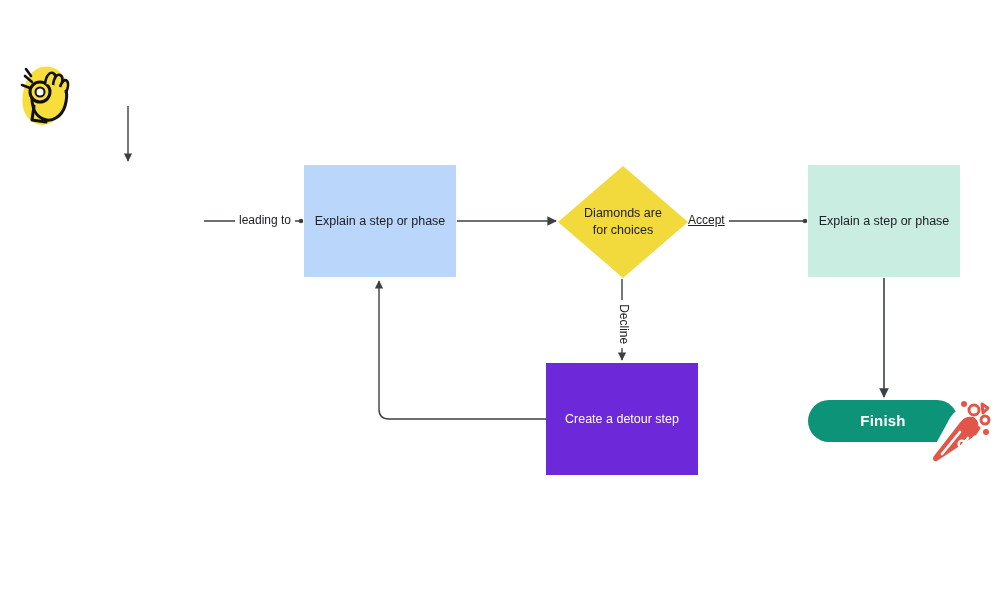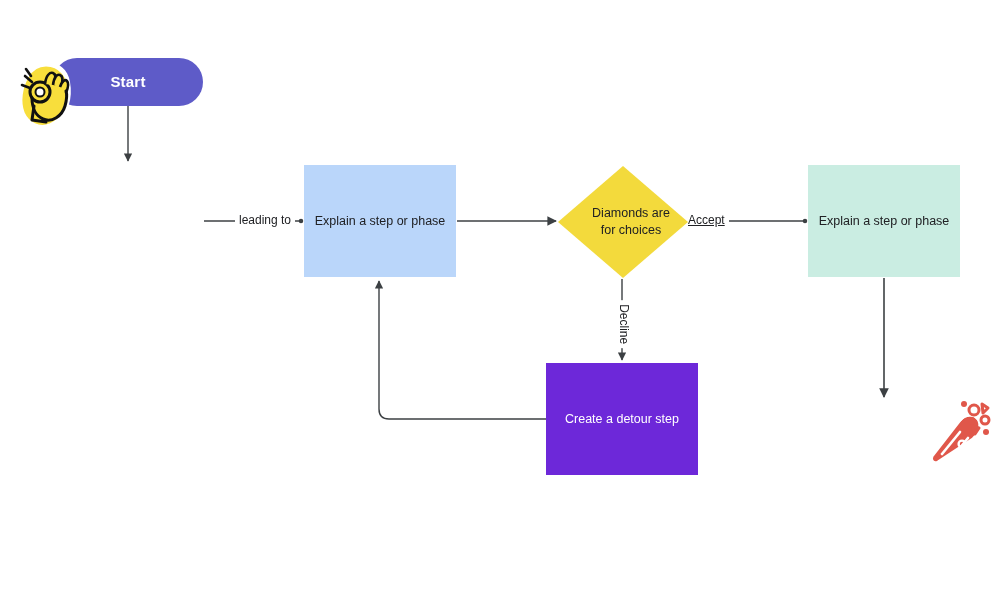--- a/index.html
+++ b/index.html
@@ -59,21 +59,21 @@
   }
   .diamond-shape {
     position: absolute;
     left: 0;
     top: 0;
     width: 100%;
     height: 100%;
   }
   .diamond-text {
     position: absolute;
-    left: 8px;
+    left: 0;
     top: 0;
     width: 100%;
     height: 100%;
     display: flex;
     align-items: center;
     justify-content: center;
     font-size: 12.5px;
     color: #202124;
     white-space: pre-line;
     line-height: 1.35;
@@ -128,23 +128,20 @@
 
     <path d="M 884 278 L 884 397" stroke="#3C4043" stroke-width="1.6" fill="none" marker-end="url(#arrow)"></path>
   </svg>
 
   <div class="edge-label" style="left:219px; top:213px;margin-left:16px;">leading to</div>
 
   <div class="edge-label" style="left:684px; top:213px;text-decoration:underline;">Accept</div>
 
   <div class="edge-label vertical" style="left:600px; top:315px;">Decline</div>
 
-  <div class="node pill" style="left:53px; top:58px; width:150px; height:48px; background:#5E5BC8;">
-    <span class="node-label">Start</span>
-  </div>
 
   <div class="sticker" style="left:12px; top:54px; width:74px; height:76px;">
     <svg width="74" height="76" viewBox="0 0 74 76" xmlns="http://www.w3.org/2000/svg">
       <g>
 
         <path d="M30 8 C44 6 56 14 58 28 C61 44 56 60 46 68 C38 75 24 73 16 65
                  C7 56 6 42 10 30 C14 17 21 9 30 8 Z" fill="#ffffff"></path>
 
         <path d="M34 14 C46 14 54 24 54 36 C54 50 47 64 37 68 C28 72 18 67 14 58
                  C10 48 12 34 18 24 C22 17 28 14 34 14 Z" fill="#F8DE3C" stroke="#F8DE3C" stroke-width="3"></path>
@@ -182,20 +179,23 @@
   </div>
 
   <div class="node rect" style="left:808px; top:165px; width:152px; height:112px; background:#CAEDE2;">
     <span class="node-label">Explain a step or phase</span>
   </div>
 
   <div class="node rect on-dark" style="left:546px; top:363px; width:152px; height:112px; background:#6d28d9;">
     <span class="node-label">Create a detour step</span>
   </div>
 
+  <div class="node pill" style="left:808px; top:400px; width:150px; height:42px; background:#0D9377;">
+    <span class="node-label">Finish</span>
+  </div>
 
   <div class="sticker" style="left:916px; top:396px; width:76px; height:76px;">
     <svg width="76" height="76" viewBox="0 0 76 76" xmlns="http://www.w3.org/2000/svg">
       <g>
 
         <path d="M12 62 L34 22 C40 12 52 8 60 12 C70 17 70 30 64 40 L40 66
                  C33 74 18 72 12 62 Z" fill="#ffffff"></path>
 
         <path d="M16 60 L44 24 C49 18 58 17 62 23 C66 29 63 38 57 43 L22 66
                  C18 68 14 65 16 60 Z" fill="#E0574A" stroke="#ffffff" stroke-width="3" stroke-linejoin="round"></path>

